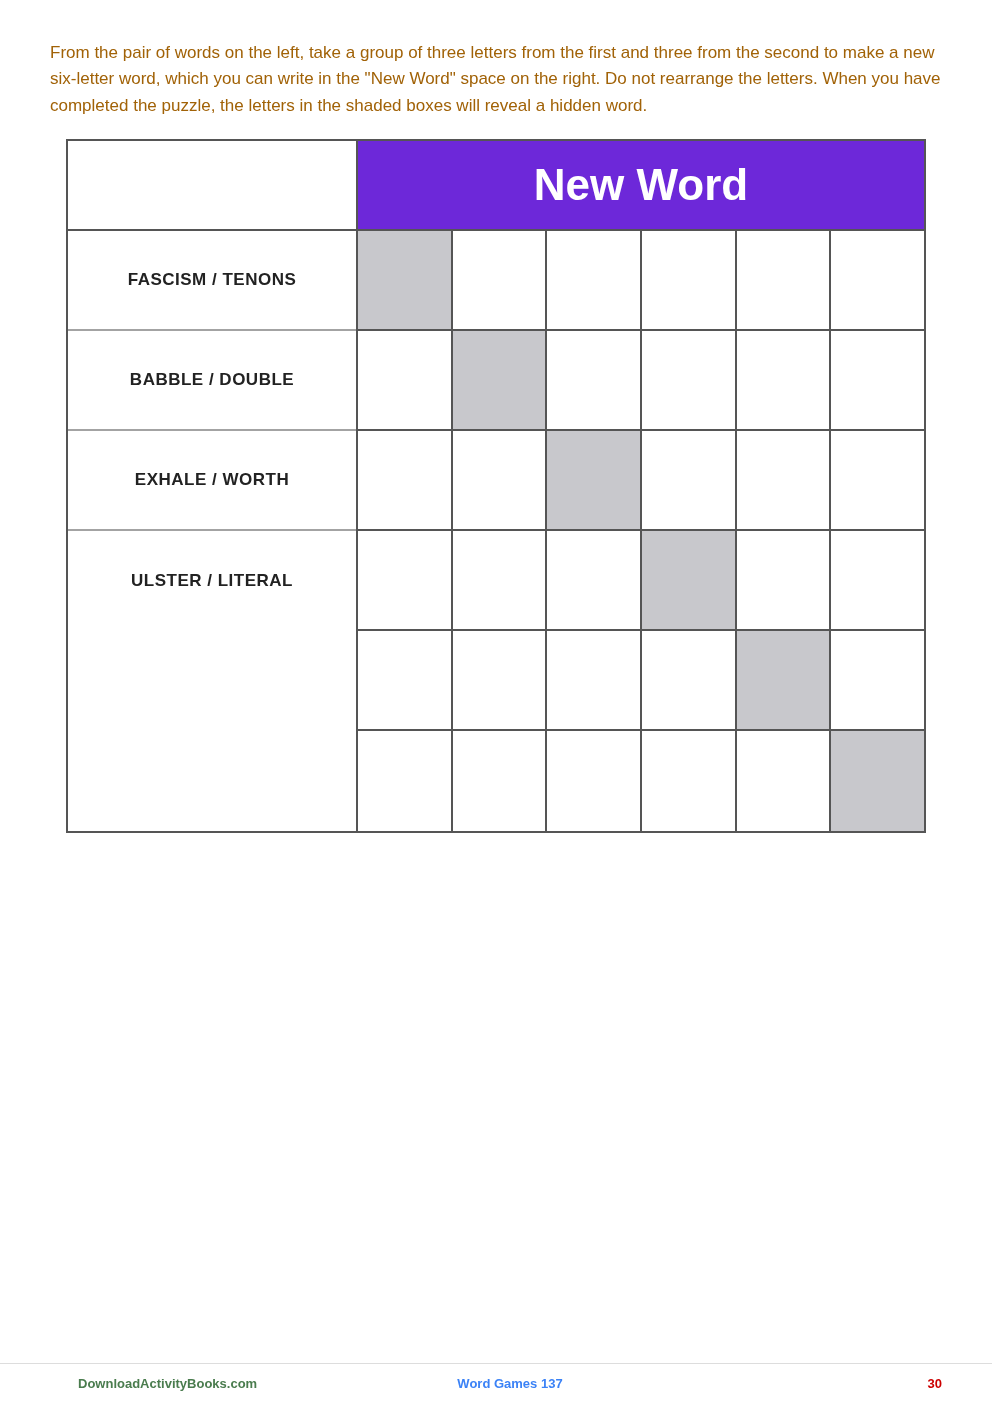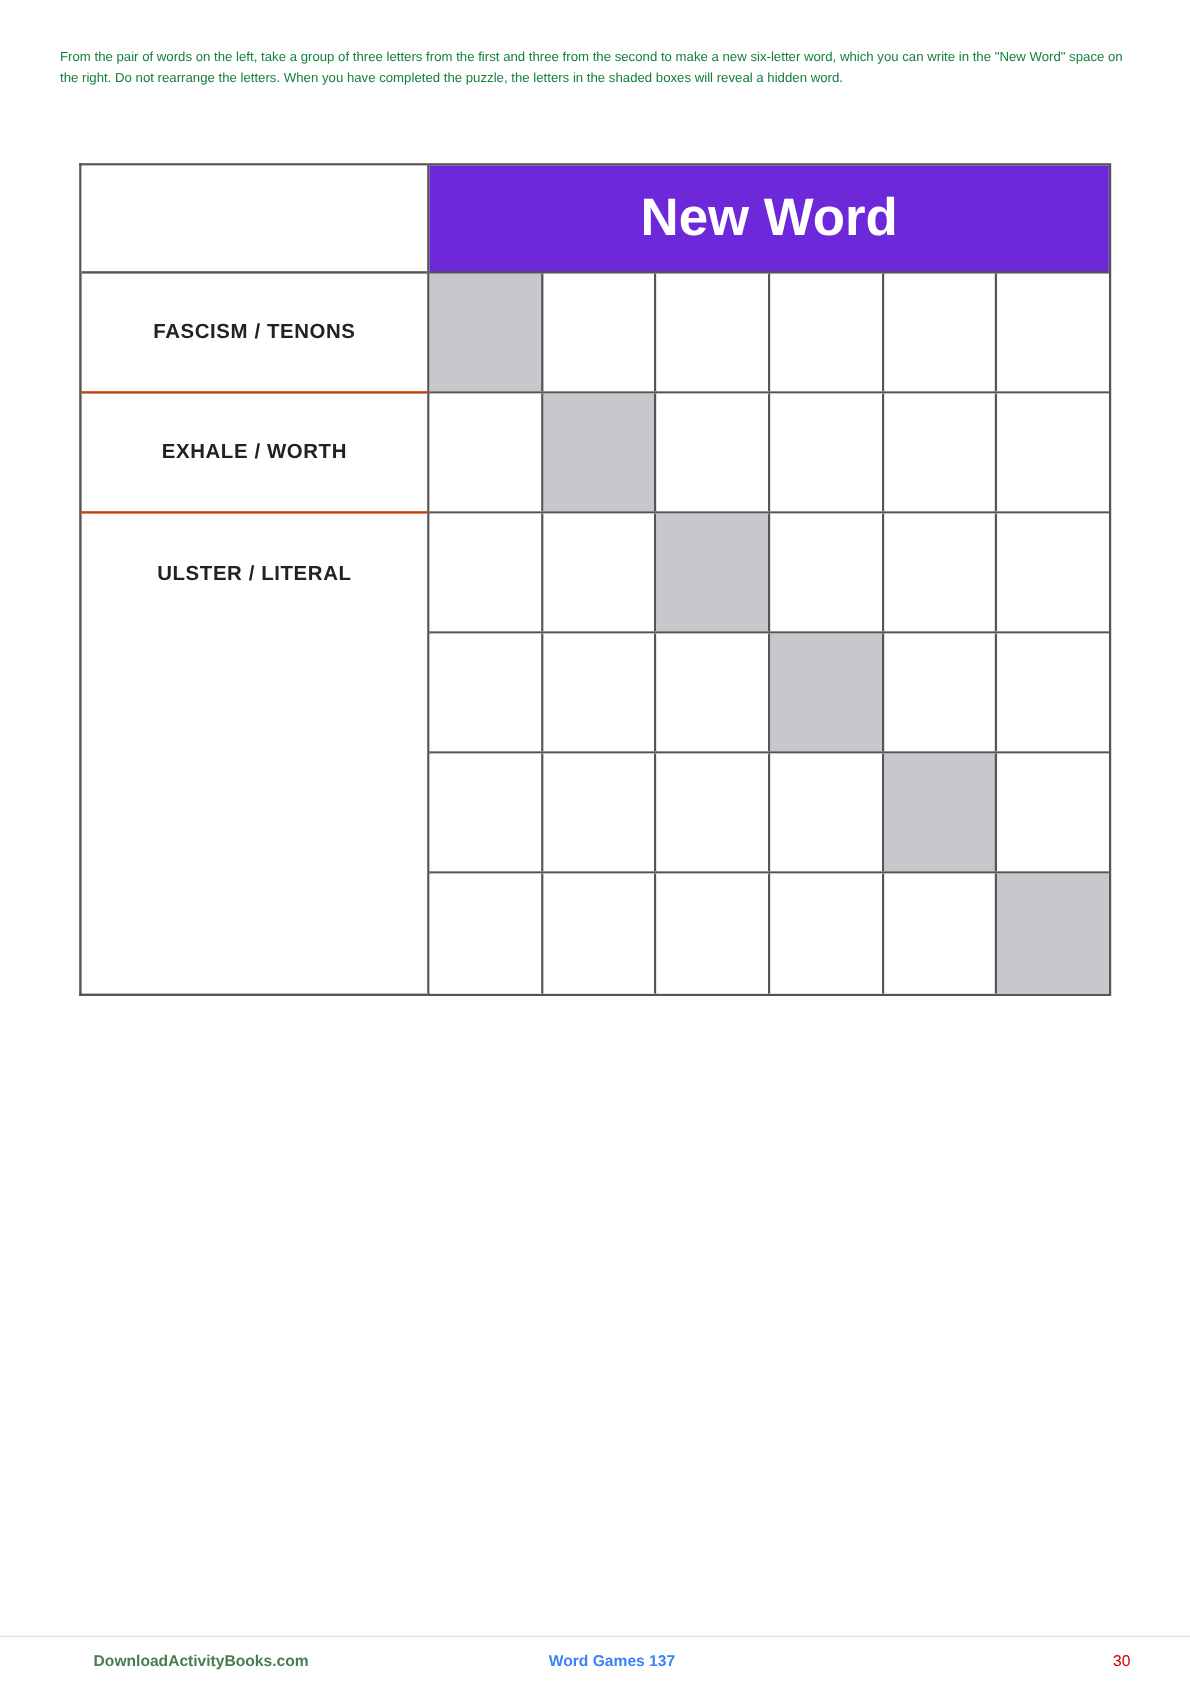--- a/index.html
+++ b/index.html
@@ -20,24 +20,24 @@
       text-align: center;
       font-size: 72px;
       font-weight: 900;
       font-family: 'Arial Black', Arial, sans-serif;
       color: #111;
       margin-bottom: 24px;
       letter-spacing: -1px;
     }
 
     .instructions {
-      font-size: 11px;
+      font-size: 17px;
       line-height: 1.55;
-      color: #15803d;
-      margin-bottom: 62px;
+      color: #a16207;
+      margin-bottom: 20px;
       max-width: 900px;
     }
 
     .puzzle-container {
       display: flex;
       flex-direction: row;
       margin: 0 auto;
       width: 860px;
     }
 
@@ -49,21 +49,21 @@
     }
 
     .left-header {
       height: 90px;
       border-bottom: 2px solid #555;
       background: #fff;
     }
 
     .left-cell {
       height: 100px;
-      border-bottom: 2px solid #c2410c;
+      border-bottom: 2px solid #a3a3a3;
       display: flex;
       align-items: center;
       justify-content: center;
       font-size: 17px;
       font-weight: 600;
       letter-spacing: 0.5px;
       color: #222;
     }
 
     .left-cell:last-child {
@@ -138,37 +138,38 @@
     .footer-center {
       font-size: 13px;
       font-weight: 700;
       color: #3b82f6;
       flex: 1;
       text-align: center;
     }
 
     .footer-right {
       font-size: 13px;
-      font-weight: 400;
+      font-weight: 700;
       color: #c00;
       flex: 1;
       text-align: right;
     }
   </style>
 </head>
 <body>
 
 <div class="page">
   <p class="instructions">From the pair of words on the left, take a group of three letters from the first and three from the second to make a new six-letter word, which you can write in the "New Word" space on the right. Do not rearrange the letters. When you have completed the puzzle, the letters in the shaded boxes will reveal a hidden word.</p>
 
   <div class="puzzle-container">
     <div class="left-col">
       <div class="left-header"></div>
 
     <div class="left-cell">FASCISM / TENONS</div>
+        <div class="left-cell">BABBLE / DOUBLE</div>
         <div class="left-cell">EXHALE / WORTH</div>
         <div class="left-cell" style="border-bottom: none;">ULSTER / LITERAL</div>
       </div>
 
     <div class="right-col">
       <div class="new-word-header">
         <span>New Word</span>
       </div>
 
     <div class="grid-row">

